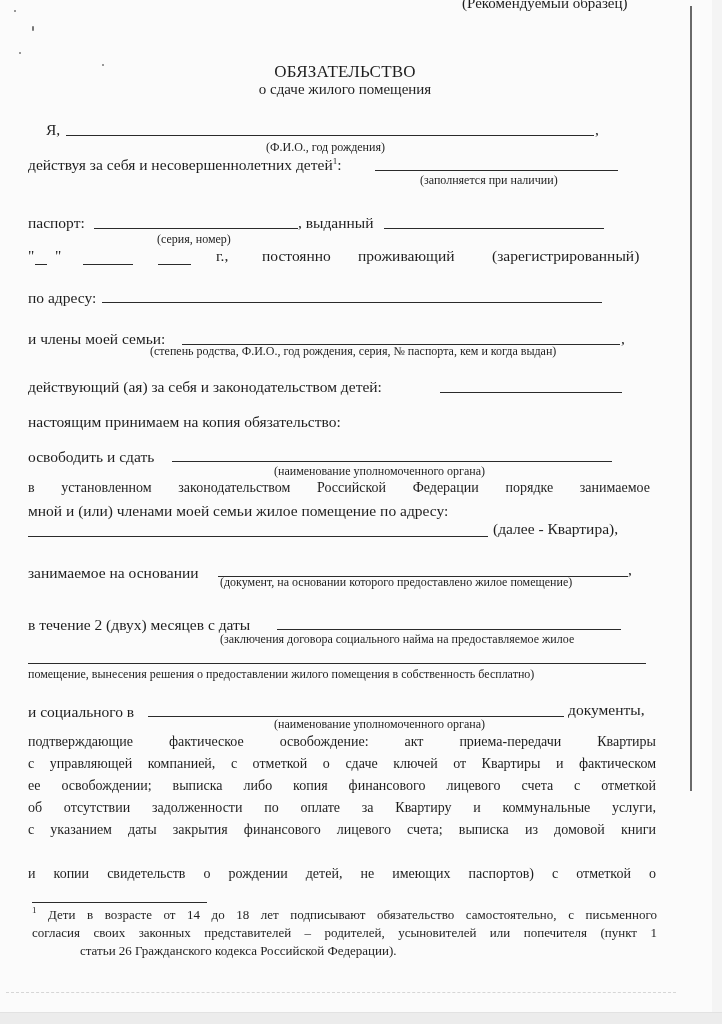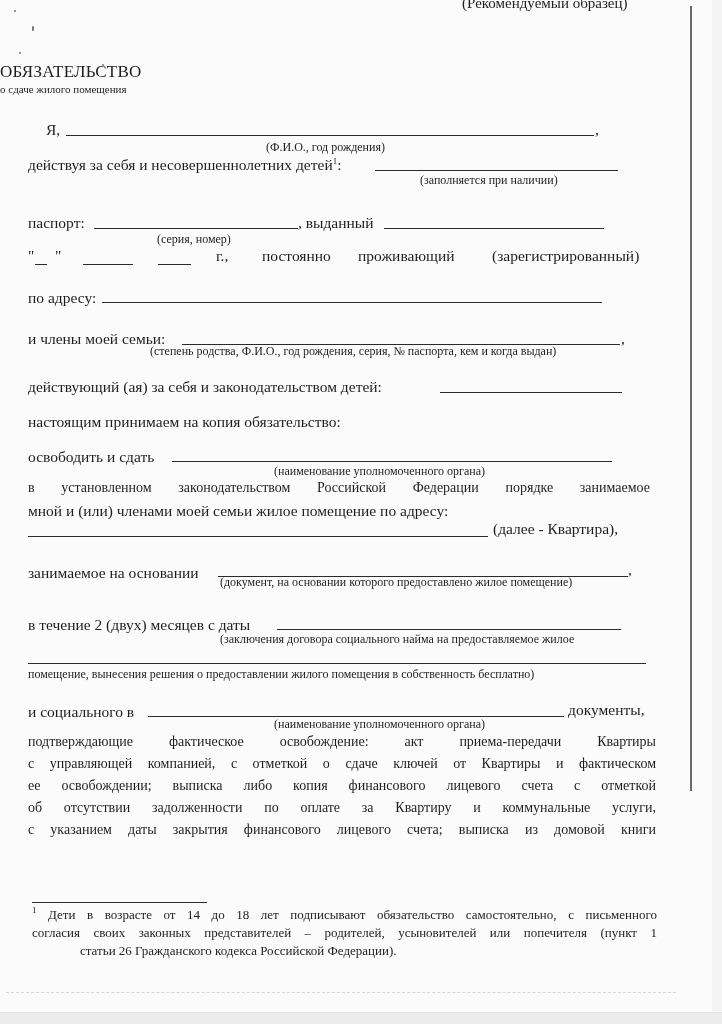--- a/index.html
+++ b/index.html
@@ -27,23 +27,23 @@
     border-top: 1px dashed #d6d6d6;
   }
   .speck { position: absolute; width: 2px; height: 2px; background: #777; border-radius: 1px; }
 
   .t { position: absolute; white-space: nowrap; font-size: 15.5px; line-height: 18px; }
   .cap { position: absolute; white-space: nowrap; font-size: 12px; line-height: 15px; }
   .line { position: absolute; height: 0; border-top: 1px solid #2a2a2a; }
   .justify { position: absolute; font-size: 14px; line-height: 22px; text-align: justify; text-align-last: justify; white-space: normal; }
   sup { font-size: 9px; vertical-align: 6px; line-height: 0; }
 
-  .title { position: absolute; left: 0; width: 690px; }
+  .title { position: absolute; left: 0; width: 690px; text-align: center; }
   .title-main { top: 62px; font-size: 17px; line-height: 20px; letter-spacing: 0.2px; }
-  .title-sub { top: 80px; font-size: 11px; line-height: 18px; }
+  .title-sub { top: 80px; font-size: 15px; line-height: 18px; }
   .header-note { position: absolute; left: 462px; top: -6px; font-size: 15px; line-height: 18px; }
 
   .foot-rule { position: absolute; left: 32px; top: 902px; width: 175px; border-top: 1px solid #2a2a2a; }
   .foot { position: absolute; left: 32px; width: 625px; font-size: 13px; line-height: 17px; text-align: justify; text-align-last: justify; }
   .foot.last { text-align-last: left; margin-left: 48px; }
 </style>
 </head>
 <body>
 
 <div class="page">
@@ -121,20 +121,21 @@
   <div class="t" style="left:28px;top:703px">и социального в</div>
   <div class="line" style="left:148px;top:716px;width:416px"></div>
   <div class="t" style="left:568px;top:701px">документы,</div>
   <div class="cap" style="left:274px;top:717px">(наименование уполномоченного органа)</div>
 
   <div class="justify" style="left:28px;top:731px;width:628px">подтверждающие фактическое освобождение: акт приема-передачи Квартиры</div>
   <div class="justify" style="left:28px;top:753px;width:628px">с управляющей компанией, с отметкой о сдаче ключей от Квартиры и фактическом</div>
   <div class="justify" style="left:28px;top:775px;width:628px">ее освобождении; выписка либо копия финансового лицевого счета с отметкой</div>
   <div class="justify" style="left:28px;top:797px;width:628px">об отсутствии задолженности по оплате за Квартиру и коммунальные услуги,</div>
   <div class="justify" style="left:28px;top:819px;width:628px">с указанием даты закрытия финансового лицевого счета; выписка из домовой книги</div>
+  <div class="justify" style="left:28px;top:863px;width:628px">и копии свидетельств о рождении детей, не имеющих паспортов) с отметкой о</div>
 
   <div class="foot-rule"></div>
   <div class="foot" style="top:906px"><sup>1</sup> <span>Дети в возрасте от 14 до 18 лет подписывают обязательство самостоятельно, с письменного</span></div>
   <div class="foot" style="top:924px">согласия своих законных представителей – родителей, усыновителей или попечителя (пункт 1</div>
   <div class="foot last" style="top:942px">статьи 26 Гражданского кодекса Российской Федерации).</div>
 </div>
 
 <div class="bottom-strip"></div>
 
 </body></html>

